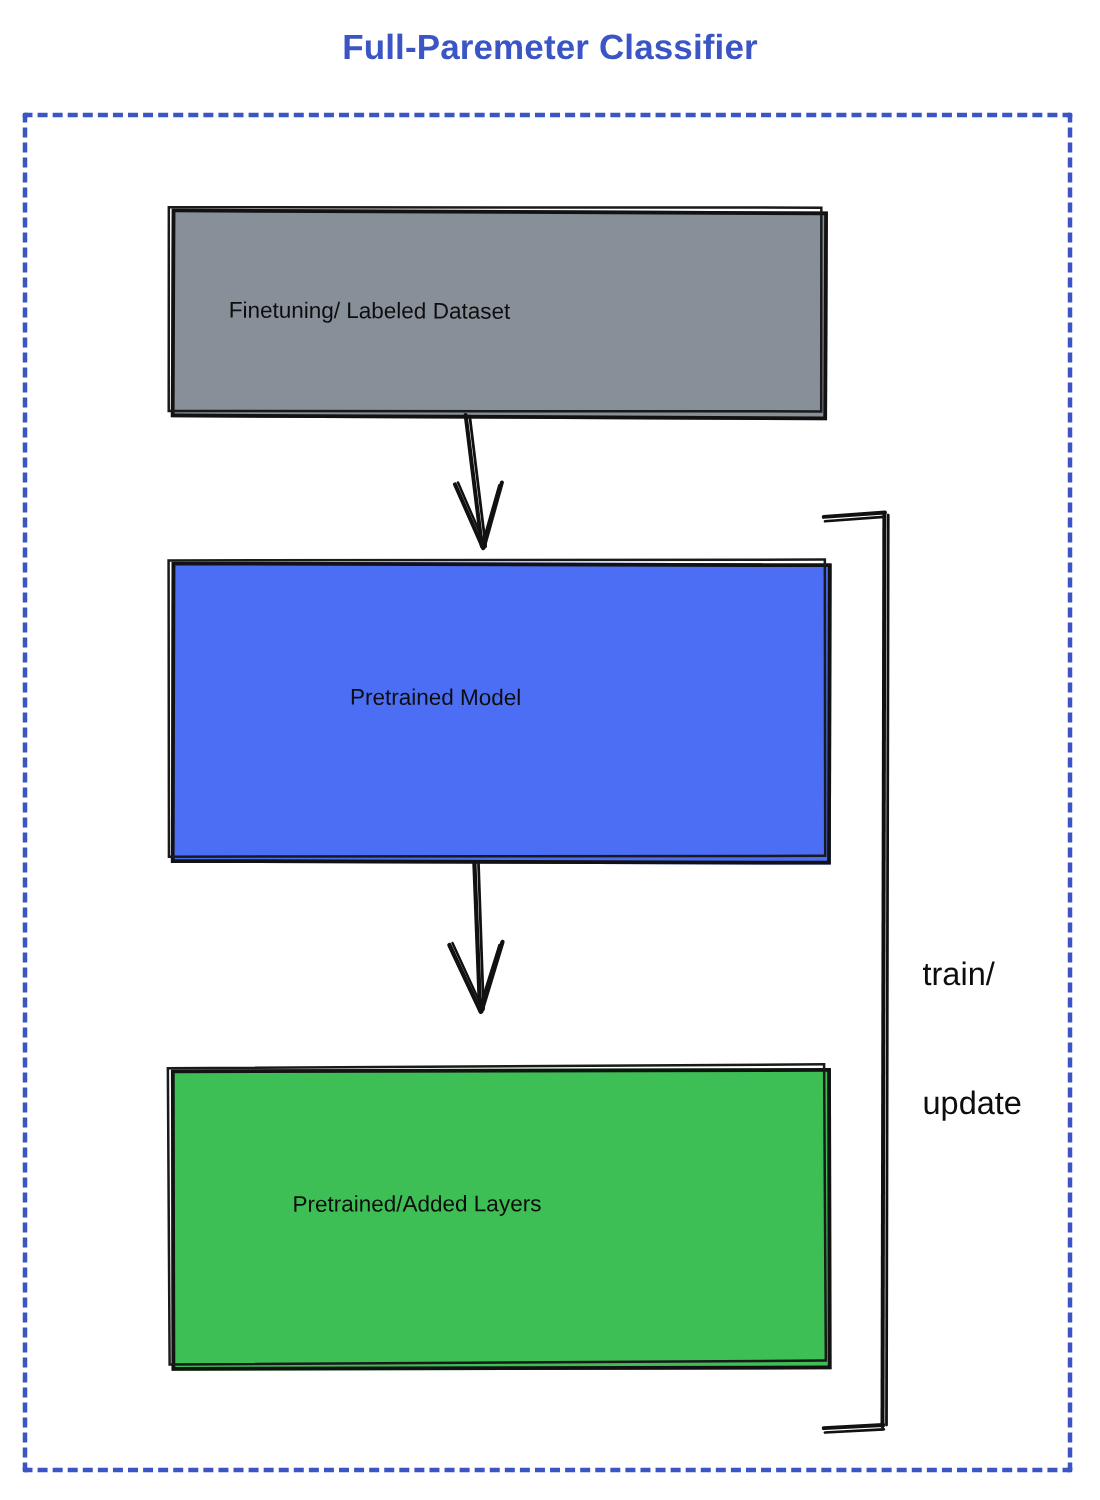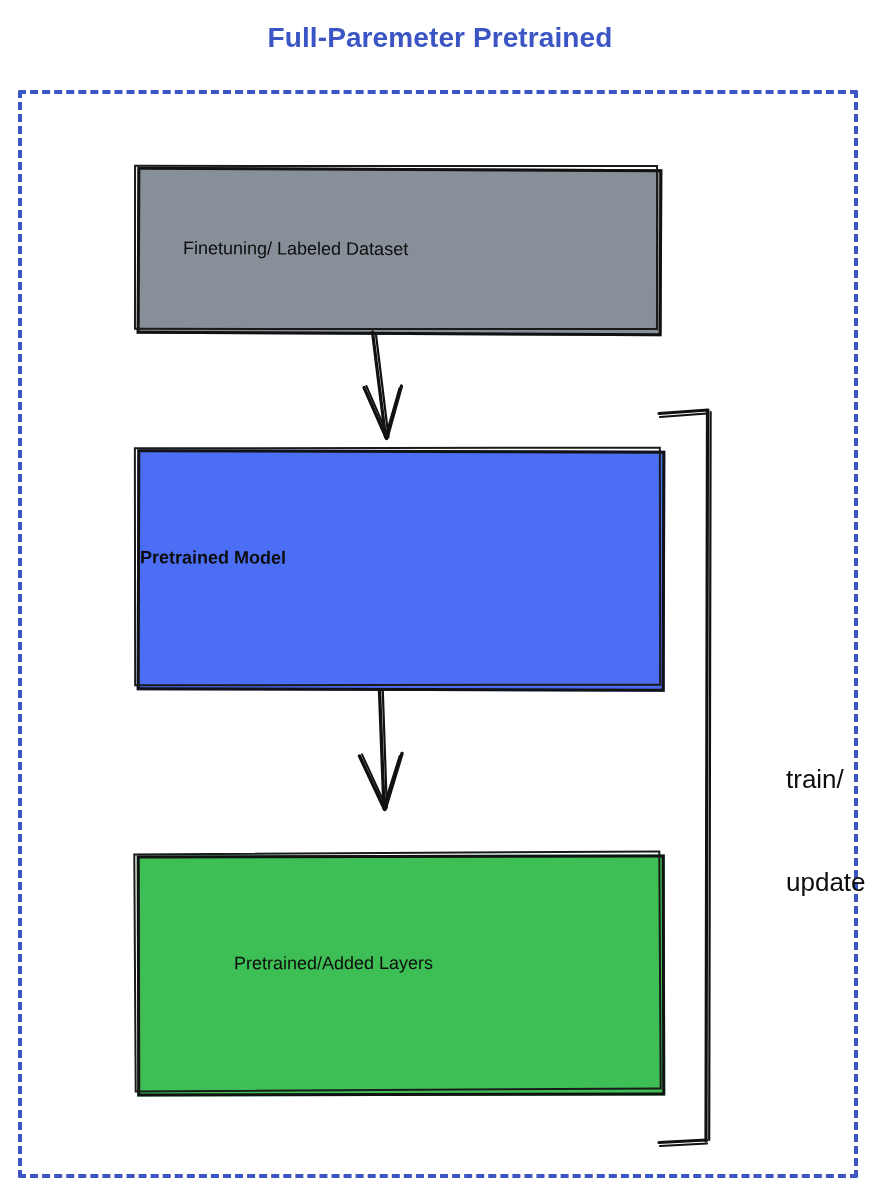--- a/index.html
+++ b/index.html
@@ -92,22 +92,22 @@
 
   #node-pretrained {
     left: 137px;
     top: 450px;
     width: 528px;
     height: 241px;
     background: #4c6ef5;
     transform: rotate(0.15deg);
   }
   #node-pretrained .node-label {
+    margin-left: 140px;
     margin-top: -24px;
-    font-weight: bold;
   }
 
   #node-classifier {
     left: 137px;
     top: 855px;
     width: 528px;
     height: 241px;
     background: #3ebf55;
     transform: rotate(-0.12deg);
   }
@@ -129,28 +129,28 @@
   
   #feedback-label {
     position: absolute;
     left: 738px;
     top: 693px;
     font-size: 26px;
     color: #0d0d0d;
     line-height: 1.32;
     white-space: pre;
   }
-  #feedback-label span { display: block; margin-left: 48px; }
+  #feedback-label span { display: block; }
 </style>
 </head>
 <body>
 
 <div id="canvas">
 
-  <div id="diagram-title" style="color: rgb(59, 85, 196);">Full-Paremeter Pretrained</div>
+  <div id="diagram-title" style="color: rgb(59, 85, 196);">Full-Paremeter Classifier</div>
 
   <div id="dashed-frame" style="border-color: rgb(59, 85, 196);"></div>
 
   <div class="node" id="node-dataset" style="background: rgb(135, 143, 152); border-color: rgb(18, 18, 18);">
     <span class="node-label">Finetuning/ Labeled Dataset</span>
   </div>
 
   <div class="node" id="node-pretrained" style="background: rgb(76, 110, 245); border-color: rgb(18, 18, 18);">
     <span class="node-label">Pretrained Model</span>
   </div>

